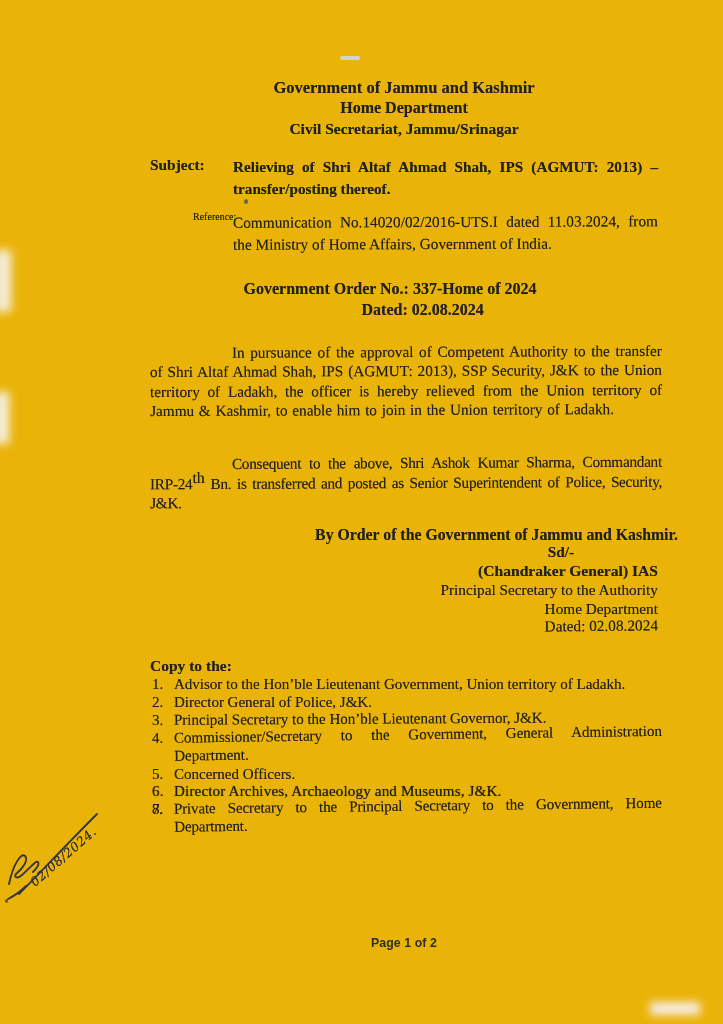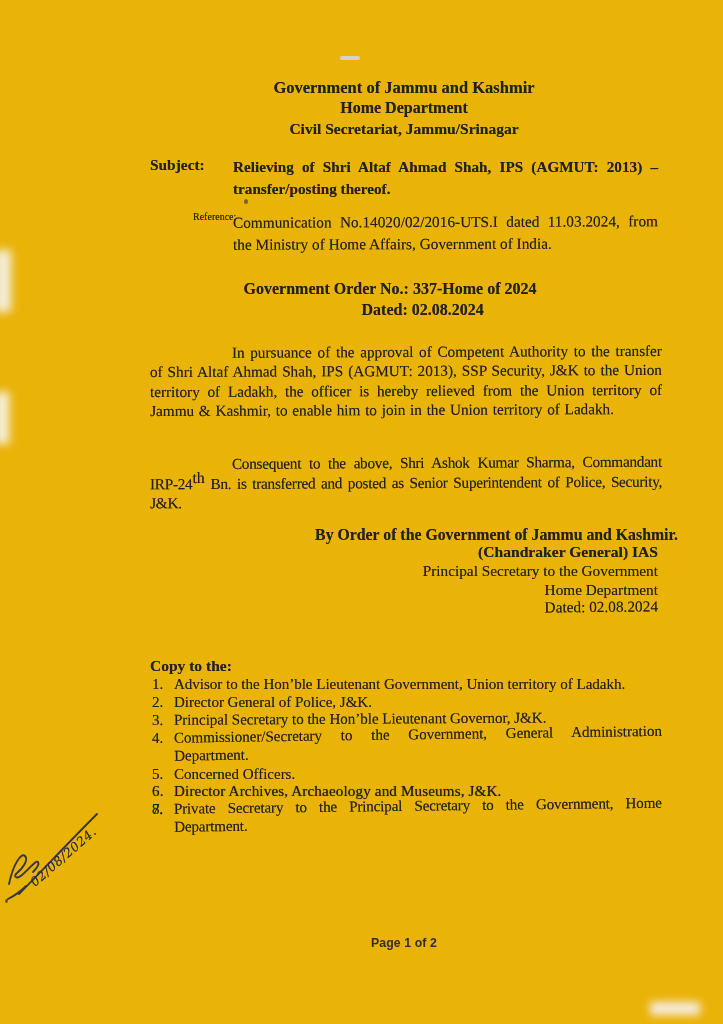--- a/index.html
+++ b/index.html
@@ -96,22 +96,23 @@
       <div>Government Order No.:  337-Home of 2024</div>
       <div class="order-line2">Dated:  02.08.2024</div>
     </div>
   </div>
 
   <p class="abs para para1">In pursuance of the approval of Competent Authority to the transfer of Shri Altaf Ahmad Shah, IPS (AGMUT: 2013), SSP Security, J&amp;K to the Union territory of Ladakh, the officer is hereby relieved from the Union territory of Jammu &amp; Kashmir, to enable him to join in the Union territory of Ladakh.</p>
   <p class="abs para para2"><span>Consequent to the above, Shri Ashok Kumar Sharma, Commandant IRP-24</span><sup class="ord">th</sup><span> Bn. is transferred and posted as Senior Superintendent of Police, Security, J&amp;K.</span></p>
 
   <div class="abs by-order">By Order of the Government of Jammu and Kashmir.</div>
   <div class="abs sig-block">
+    <div class="sig-sd">Sd/-</div>
     <div class="sig-name">(Chandraker General) IAS</div>
-    <div>Principal Secretary to the Government</div>
+    <div>Principal Secretary to the Authority</div>
     <div>Home Department</div>
     <div class="sig-dated">Dated: 02.08.2024</div>
   </div>
 
   <div class="abs copy-block">
     <div class="copy-heading">Copy to the:</div>
     <div class="copy-list">
         <div class="copy-item">
       <span class="num">1.</span>
       <span class="txt">Advisor to the Hon’ble Lieutenant Government, Union territory of Ladakh.</span>

